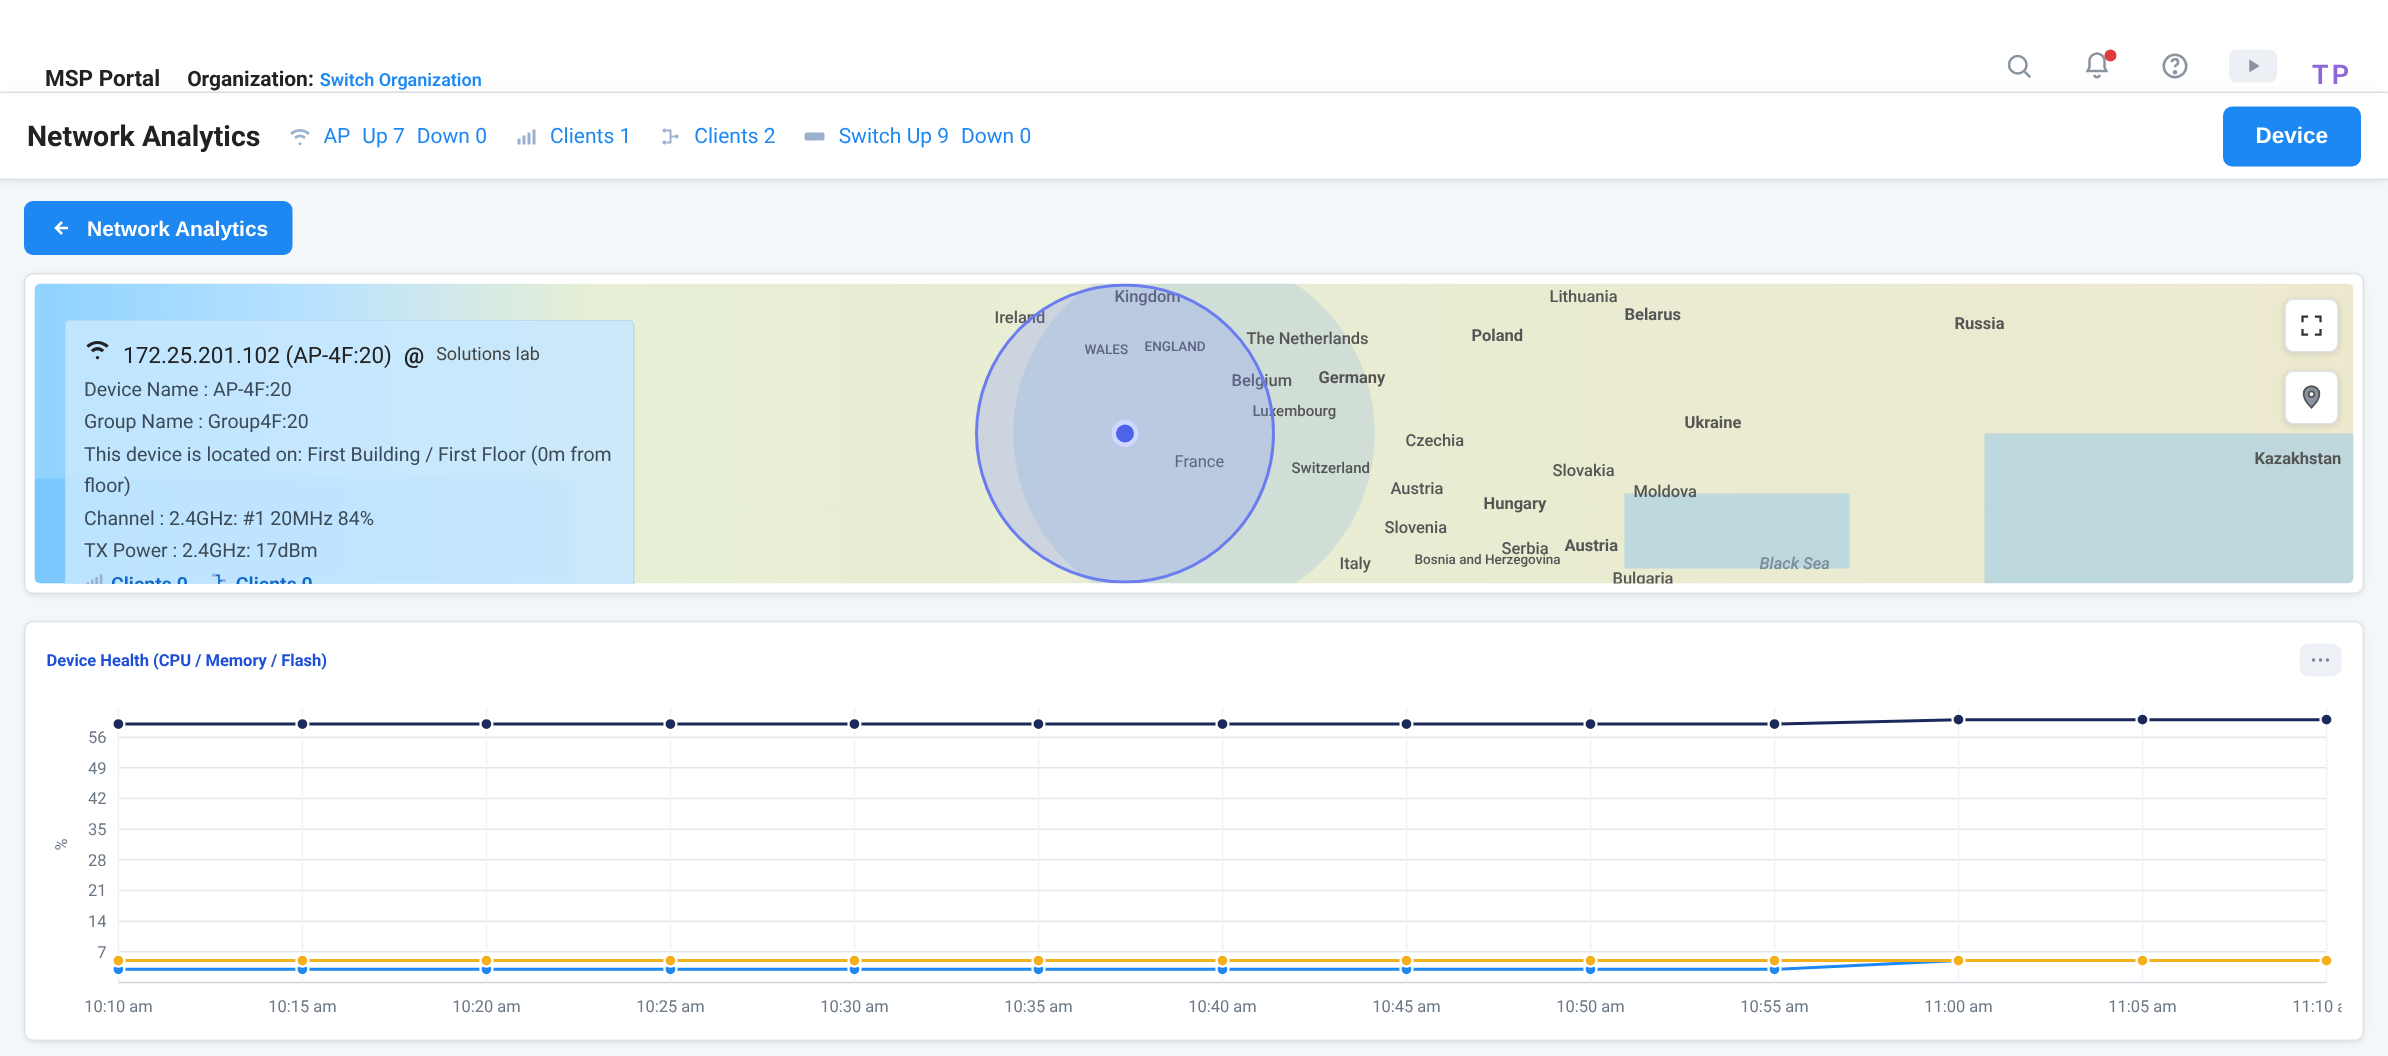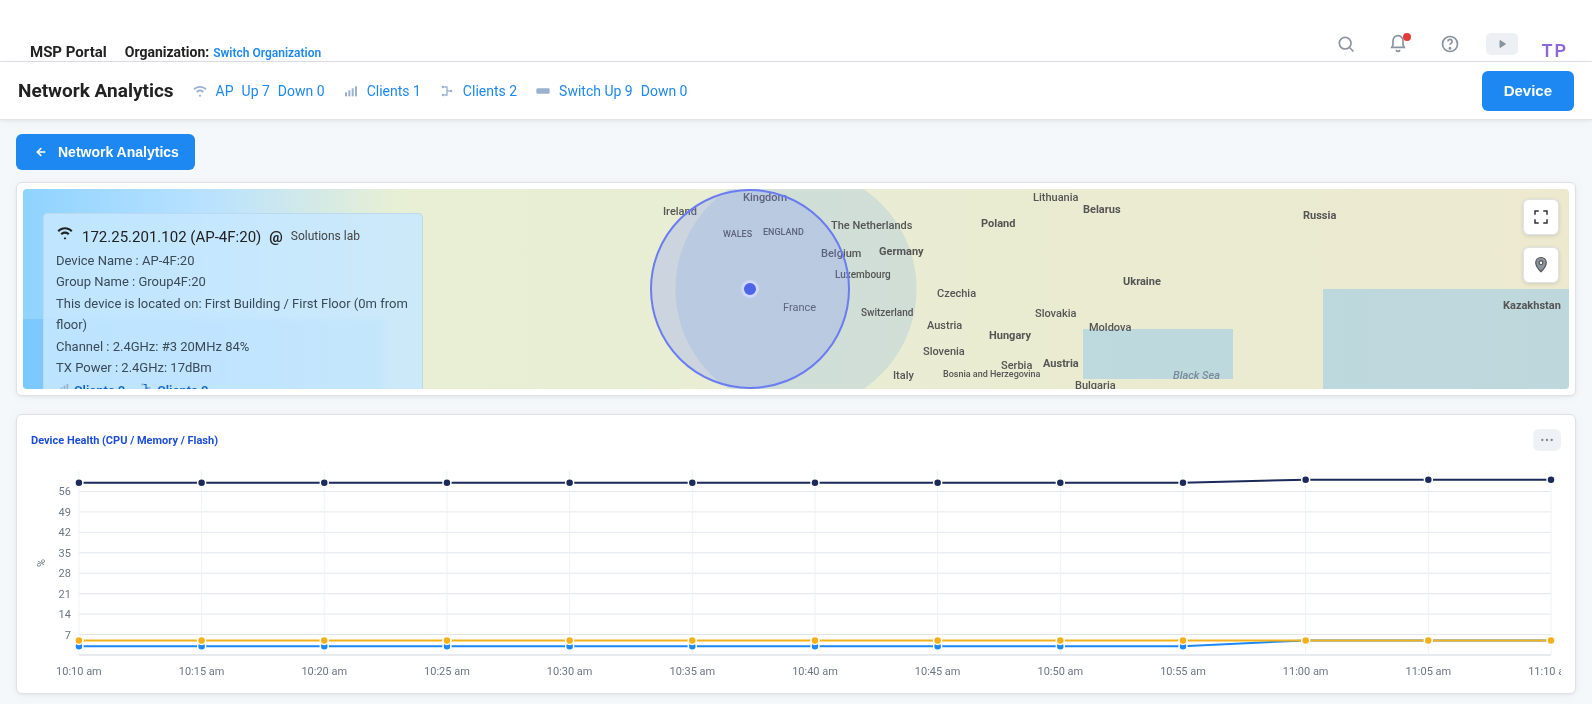--- a/index.html
+++ b/index.html
@@ -334,21 +334,21 @@
                 <path d="M2 8.5C8 3 16 3 22 8.5l-2 2C15.5 6 8.5 6 4 10.5zM6 12.5c4-3.5 8-3.5 12 0l-2 2c-2.5-2.2-5.5-2.2-8 0zM11 18a1.5 1.5 0 1 0 2 0z"></path>
               </svg>
           </span>
           <span>172.25.201.102 (AP-4F:20)</span>
             <span class="at">@</span>
           <span class="site">Solutions lab</span>
         </div>
         <div class="dev-row">Device Name : AP-4F:20</div>
         <div class="dev-row">Group Name : Group4F:20</div>
         <div class="dev-row">This device is located on: First Building / First Floor (0m from floor)</div>
-        <div class="dev-row">Channel : 2.4GHz: #3 20MHz 84%</div>
+        <div class="dev-row">Channel : 2.4GHz: #1 20MHz 84%</div>
         <div class="dev-row">TX Power : 2.4GHz: 17dBm</div>
         <div class="dev-clients">
           <span class="c">
             <span class="ic">
               <svg viewBox="0 0 24 24">
                   <rect x="3" y="14" width="3" height="6"></rect>
                   <rect x="8" y="11" width="3" height="9"></rect>
                   <rect x="13" y="8" width="3" height="12"></rect>
                   <rect x="18" y="5" width="3" height="15"></rect>
                 </svg>

